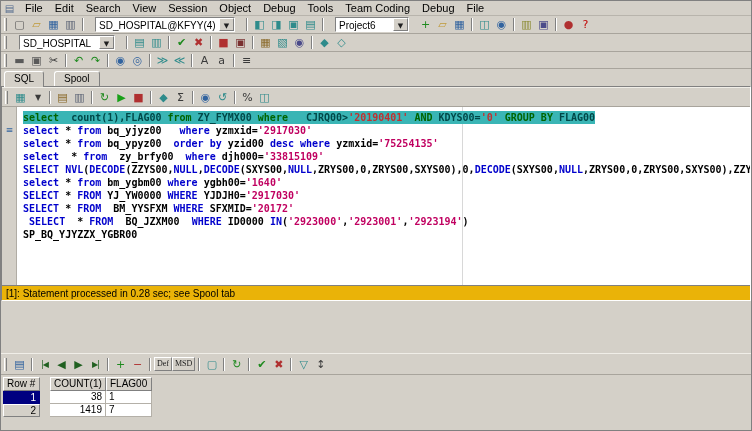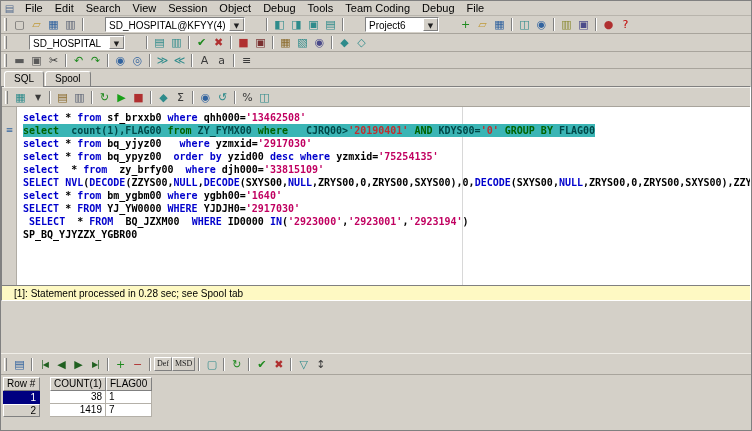--- a/index.html
+++ b/index.html
@@ -20,48 +20,48 @@
   .tb20{height:20px;border-top:1px solid #f0eee8;}
   .tb22{height:22px;border-top:1px solid #f0eee8;}
   .gripper{width:3px;height:13px;border-left:1px solid #ffffff;border-right:1px solid #808080;margin:0 4px 0 1px;flex:0 0 auto;}
   .tgroup{display:flex;align-items:center;}
   .tbtn{display:inline-block;width:17px;height:15px;line-height:15px;text-align:center;font-size:11px;font-family:"DejaVu Sans",sans-serif;cursor:default;flex:0 0 auto;}
   .tbtn.small{font-size:8px;letter-spacing:-1px;}
   .tbtn.ttext{width:auto;min-width:18px;padding:0 2px;font-size:8px;height:14px;line-height:12px;background:#d4d0c8;border:1px solid;border-color:#ffffff #808080 #808080 #ffffff;color:#202020;font-family:Liberation Serif, serif;}
   .tsep{display:inline-block;width:2px;height:13px;margin:0 3px;border-left:1px solid #808080;border-right:1px solid #ffffff;flex:0 0 auto;}
 
   
-  .combo{display:flex;align-items:stretch;height:15px;margin:0 18px;background:#ffffff;border:1px solid;border-color:#808080 #ffffff #ffffff #808080;flex:0 0 auto;}
+  .combo{display:flex;align-items:stretch;height:15px;margin:0 8px;background:#ffffff;border:1px solid;border-color:#808080 #ffffff #ffffff #808080;flex:0 0 auto;}
   .combo-text{flex:1;font-size:10px;line-height:15px;padding:0 3px;white-space:nowrap;overflow:hidden;color:#000;}
   .combo-btn{width:15px;background:#d4d0c8;border:1px solid;border-color:#ffffff #808080 #808080 #ffffff;font-size:7px;line-height:14px;text-align:center;color:#202020;font-family:"DejaVu Sans",sans-serif;}
   .combo.conn{width:140px;}
   .combo.proj{width:74px;}
   .combo.wtab{width:96px;}
 
   
   .tabstrip{height:17px;display:flex;align-items:flex-end;padding-left:3px;background:#d4d0c8;flex:0 0 auto;}
-  .tab{font-size:10px;padding:1px 9px 2px;background:#d4d0c8;border:1px solid #808080;border-top-color:#ffffff;border-left-color:#ffffff;border-bottom:none;border-radius:3px 3px 0 0;margin-right:1px;cursor:default;}
+  .tab{font-size:10px;padding:1px 9px 2px;background:#d4d0c8;border:1px solid #808080;border-top-color:#ffffff;border-left-color:#ffffff;border-bottom:none;border-radius:3px 3px 0 0;margin-right:10px;cursor:default;}
   .tab.active{padding-bottom:3px;margin-bottom:-1px;z-index:2;position:relative;}
 
   
   .sqlwin{height:215px;display:flex;flex-direction:column;border:1px solid;border-color:#808080 #ffffff #ffffff #808080;background:#d4d0c8;flex:0 0 auto;}
   .editor{flex:1;position:relative;background:#ffffff;overflow:hidden;}
   .gutter{position:absolute;left:0;top:0;bottom:0;width:15px;background:#d4d0c8;border-right:1px solid #b0aca4;}
   .marker{position:absolute;left:2px;width:11px;height:11px;font-size:9px;line-height:11px;text-align:center;color:#31639f;font-family:"DejaVu Sans",sans-serif;}
   .marginline{position:absolute;left:460px;top:0;bottom:0;width:1px;background:#d8d8d8;}
   .elines{position:absolute;left:21px;top:4px;right:0;bottom:0;font-family:"DejaVu Sans Mono",monospace;font-size:10px;line-height:13px;font-weight:bold;}
   .eline{height:13px;white-space:pre;width:fit-content;cursor:text;}
   .seg-k{color:var(--keyword,#0000cc);}
   .seg-p{color:var(--plain,#000000);}
   .seg-s{color:var(--string,#c00060);}
   .eline.hl{background:var(--highlight-bg,#3ab5b5);}
   .eline.hl .seg-k{color:var(--highlight-keyword,#006400);}
   .eline.hl .seg-p{color:var(--highlight-plain,#004848);}
   .eline.hl .seg-s{color:var(--highlight-string,#c03030);}
-  .sqlstatus{height:15px;flex:0 0 auto;background:#fef9c3;border-top:1px solid #808080;font-size:10px;line-height:13px;padding:1px 12px;color:#000;}
+  .sqlstatus{height:15px;flex:0 0 auto;background:#eab308;border-top:1px solid #808080;font-size:10px;line-height:13px;padding:1px 4px;color:#000;}
 
   .filler{height:52px;background:#d4d0c8;flex:0 0 auto;}
 
   
   .gridarea{flex:1;background:#d4d0c8;padding:2px 0 0 2px;overflow:hidden;}
   .grid{font-size:10px;}
   .grow{display:flex;}
   .gcell{height:13px;line-height:12px;padding:0 3px;overflow:hidden;white-space:nowrap;cursor:default;}
   .ghead{background:#d4d0c8;border:1px solid;border-color:#ffffff #808080 #808080 #ffffff;height:14px;}
   .gnum{background:#d4d0c8;border:1px solid;border-color:#ffffff #808080 #808080 #ffffff;text-align:right;}
@@ -212,28 +212,28 @@
           <span class="tbtn" style="color: rgb(58, 58, 58);">%</span>
           <span class="tbtn" style="color: rgb(46, 139, 139);">◫</span>
         </span>
     </div>
     <div class="editor">
       <div class="gutter">
         <span class="marker" id="gutter-marker" style="top: 18px;">≡</span>
       </div>
       <div class="marginline"></div>
       <div class="elines" id="editor-lines">
-          <div class="eline"><span class="seg-k">select</span><span class="seg-p"> * </span><span class="seg-k">from</span><span class="seg-p"> sf_brxxb0 </span><span class="seg-k">where</span><span class="seg-p"> qhh000=</span><span class="seg-s">'13462508'</span></div>
           <div class="eline hl"><span class="seg-k">select</span><span class="seg-p">  count(1),FLAG00 </span><span class="seg-k">from</span><span class="seg-p"> ZY_FYMX00 </span><span class="seg-k">where</span><span class="seg-p">   CJRQ00&gt;</span><span class="seg-s">'20190401'</span><span class="seg-p"> </span><span class="seg-k">AND</span><span class="seg-p"> KDYS00=</span><span class="seg-s">'0'</span><span class="seg-p"> </span><span class="seg-k">GROUP BY</span><span class="seg-p"> FLAG00</span></div>
           <div class="eline"><span class="seg-k">select</span><span class="seg-p"> * </span><span class="seg-k">from</span><span class="seg-p"> bq_yjyz00   </span><span class="seg-k">where</span><span class="seg-p"> yzmxid=</span><span class="seg-s">'2917030'</span></div>
           <div class="eline"><span class="seg-k">select</span><span class="seg-p"> * </span><span class="seg-k">from</span><span class="seg-p"> bq_ypyz00  </span><span class="seg-k">order by</span><span class="seg-p"> yzid00 </span><span class="seg-k">desc</span><span class="seg-p"> </span><span class="seg-k">where</span><span class="seg-p"> yzmxid=</span><span class="seg-s">'75254135'</span></div>
           <div class="eline"><span class="seg-k">select</span><span class="seg-p">  * </span><span class="seg-k">from</span><span class="seg-p">  zy_brfy00  </span><span class="seg-k">where</span><span class="seg-p"> djh000=</span><span class="seg-s">'33815109'</span></div>
           <div class="eline"><span class="seg-k">SELECT</span><span class="seg-p"> </span><span class="seg-k">NVL</span><span class="seg-p">(</span><span class="seg-k">DECODE</span><span class="seg-p">(ZZYS00,</span><span class="seg-k">NULL</span><span class="seg-p">,</span><span class="seg-k">DECODE</span><span class="seg-p">(SXYS00,</span><span class="seg-k">NULL</span><span class="seg-p">,ZRYS00,0,ZRYS00,SXYS00),0,</span><span class="seg-k">DECODE</span><span class="seg-p">(SXYS00,</span><span class="seg-k">NULL</span><span class="seg-p">,ZRYS00,0,ZRYS00,SXYS00),ZZYS00),C</span></div>
           <div class="eline"><span class="seg-k">select</span><span class="seg-p"> * </span><span class="seg-k">from</span><span class="seg-p"> bm_ygbm00 </span><span class="seg-k">where</span><span class="seg-p"> ygbh00=</span><span class="seg-s">'1640'</span></div>
           <div class="eline"><span class="seg-k">SELECT</span><span class="seg-p"> * </span><span class="seg-k">FROM</span><span class="seg-p"> YJ_YW0000 </span><span class="seg-k">WHERE</span><span class="seg-p"> YJDJH0=</span><span class="seg-s">'2917030'</span></div>
+          <div class="eline"><span class="seg-k">SELECT</span><span class="seg-p"> * </span><span class="seg-k">FROM</span><span class="seg-p">  BM_YYSFXM </span><span class="seg-k">WHERE</span><span class="seg-p"> SFXMID=</span><span class="seg-s">'20172'</span></div>
           <div class="eline"><span class="seg-p"> </span><span class="seg-k">SELECT</span><span class="seg-p">  * </span><span class="seg-k">FROM</span><span class="seg-p">  BQ_JZXM00  </span><span class="seg-k">WHERE</span><span class="seg-p"> ID0000 </span><span class="seg-k">IN</span><span class="seg-p">(</span><span class="seg-s">'2923000'</span><span class="seg-p">,</span><span class="seg-s">'2923001'</span><span class="seg-p">,</span><span class="seg-s">'2923194'</span><span class="seg-p">)</span></div>
           <div class="eline"><span class="seg-p">SP_BQ_YJYZZX_YGBR00</span></div>
         </div>
     </div>
     <div class="sqlstatus">
       <span>[1]: Statement processed in 0.28 sec; see Spool tab</span>
     </div>
   </div>
 
   <div class="filler"></div>

